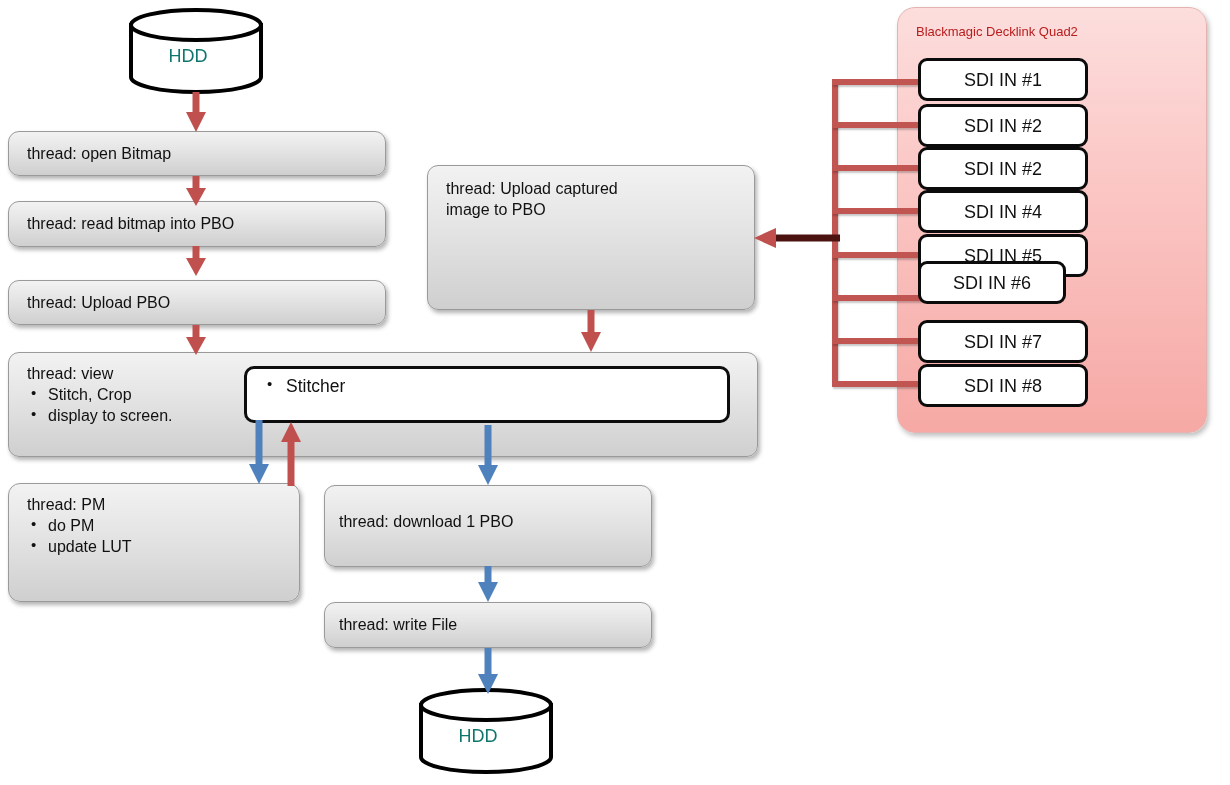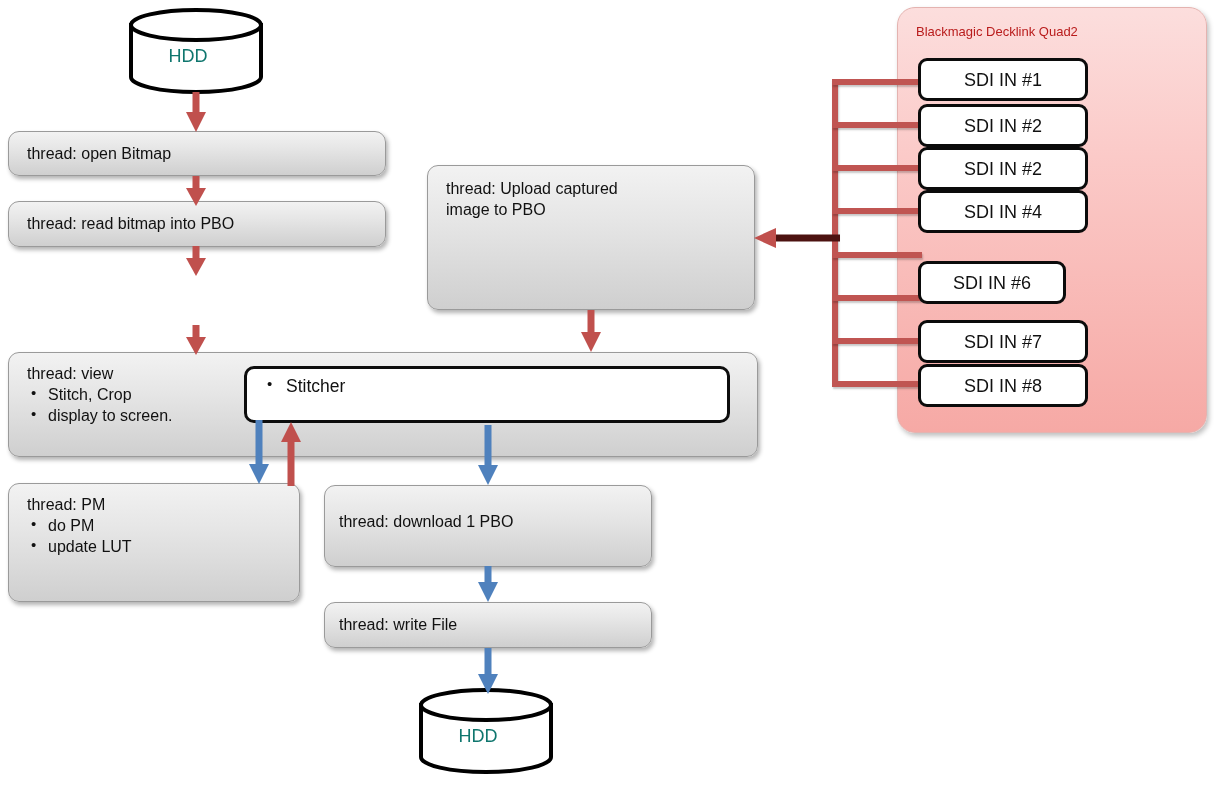--- a/index.html
+++ b/index.html
@@ -119,20 +119,23 @@
     <span class="ttl">thread: read bitmap into PBO</span>
   </div>
 
   <div class="arrow" style="left:185px;top:246px;width:22px;height:32px;">
     <svg width="22" height="32" viewBox="0 0 22 32">
       <path d="M11,0 L11,16" stroke="#c0504d" stroke-width="7" fill="none"></path>
       <path d="M11,30 L1,12 L21,12 Z" fill="#c0504d"></path>
     </svg>
   </div>
 
+  <div class="gbox" style="left:8px;top:280px;width:378px;height:45px;padding-top:11px;">
+    <span class="ttl">thread: Upload PBO</span>
+  </div>
 
   <div class="arrow" style="left:185px;top:325px;width:22px;height:32px;">
     <svg width="22" height="32" viewBox="0 0 22 32">
       <path d="M11,0 L11,16" stroke="#c0504d" stroke-width="7" fill="none"></path>
       <path d="M11,30 L1,12 L21,12 Z" fill="#c0504d"></path>
     </svg>
   </div>
 
   <div class="gbox" style="left:8px;top:352px;width:750px;height:105px;padding-top:10px;">
     <span class="ttl">thread: view</span>
@@ -153,21 +156,21 @@
     </svg>
   </div>
 
   <div class="arrow" style="left:280px;top:420px;width:22px;height:66px;">
     <svg width="22" height="66" viewBox="0 0 22 66">
       <path d="M11,66 L11,18" stroke="#c0504d" stroke-width="7" fill="none"></path>
       <path d="M11,2 L1,22 L21,22 Z" fill="#c0504d"></path>
     </svg>
   </div>
 
-  <div class="gbox" style="left:8px;top:483px;width:292px;height:119px;padding-top:10px;">
+  <div class="gbox" style="left:8px;top:483px;width:292px;height:119px;padding-top:10px;border-radius:12px;">
     <span class="ttl">thread: PM</span>
     <ul>
       <li>do PM</li>
       <li>update LUT</li>
     </ul>
   </div>
 
   <div class="gbox" style="left:427px;top:165px;width:328px;height:145px;padding-top:12px;">
     <span class="ttl">thread: Upload captured
 image to PBO</span>
@@ -243,20 +246,23 @@
   </div>
   <div class="sdi" style="left:918px;top:104px;width:170px;height:43px;">
     <span>SDI IN #2</span>
   </div>
   <div class="sdi" style="left:918px;top:147px;width:170px;height:43px;">
     <span>SDI IN #2</span>
   </div>
   <div class="sdi" style="left:918px;top:190px;width:170px;height:43px;">
     <span>SDI IN #4</span>
   </div>
+  <div class="sdi" style="left:918px;top:234px;width:170px;height:43px;">
+    <span>SDI IN #5</span>
+  </div>
   <div class="sdi" style="left:918px;top:261px;width:148px;height:43px;">
     <span>SDI IN #6</span>
   </div>
   <div class="sdi" style="left:918px;top:320px;width:170px;height:43px;">
     <span>SDI IN #7</span>
   </div>
   <div class="sdi" style="left:918px;top:364px;width:170px;height:43px;">
     <span>SDI IN #8</span>
   </div>
 

